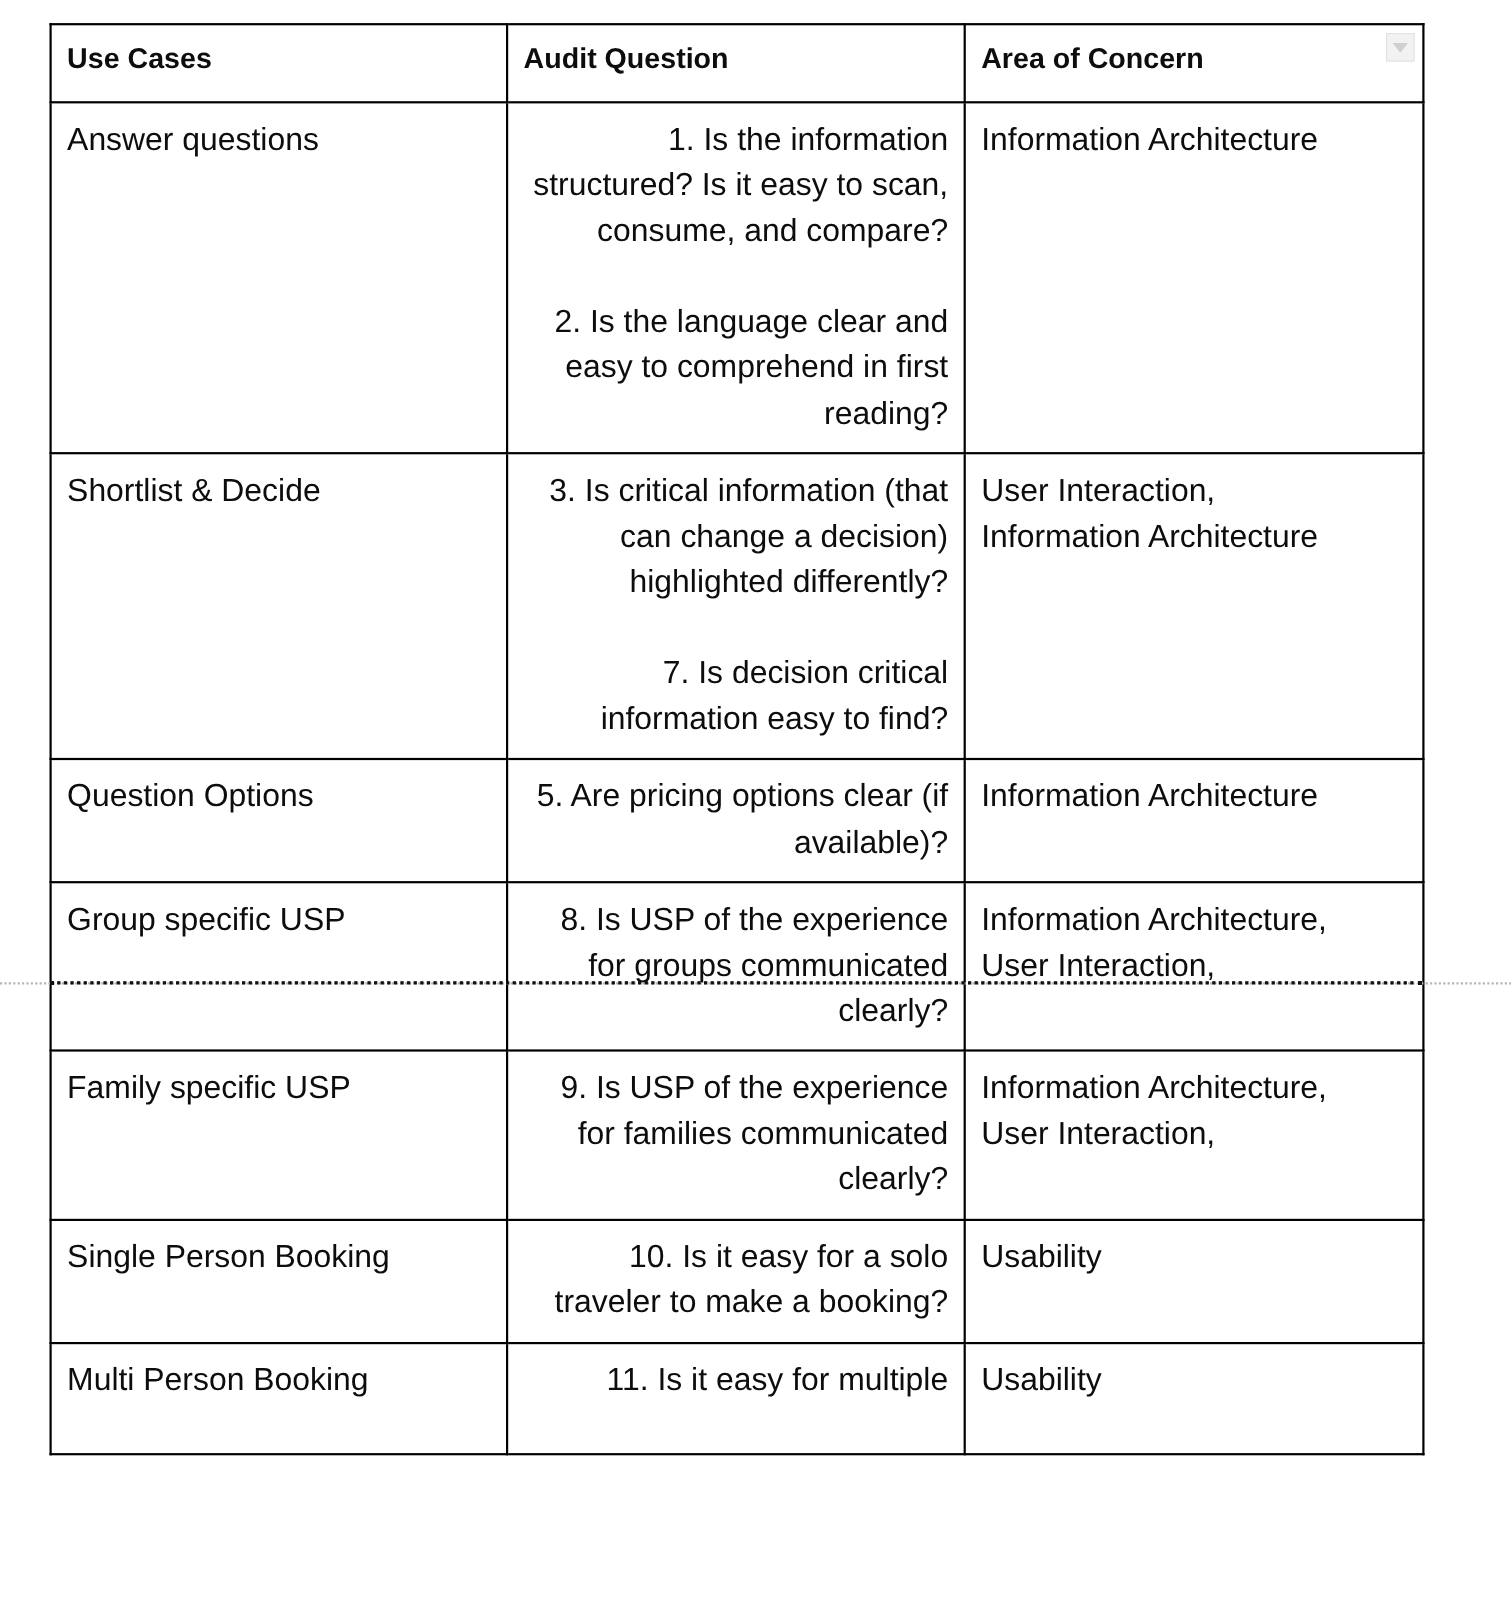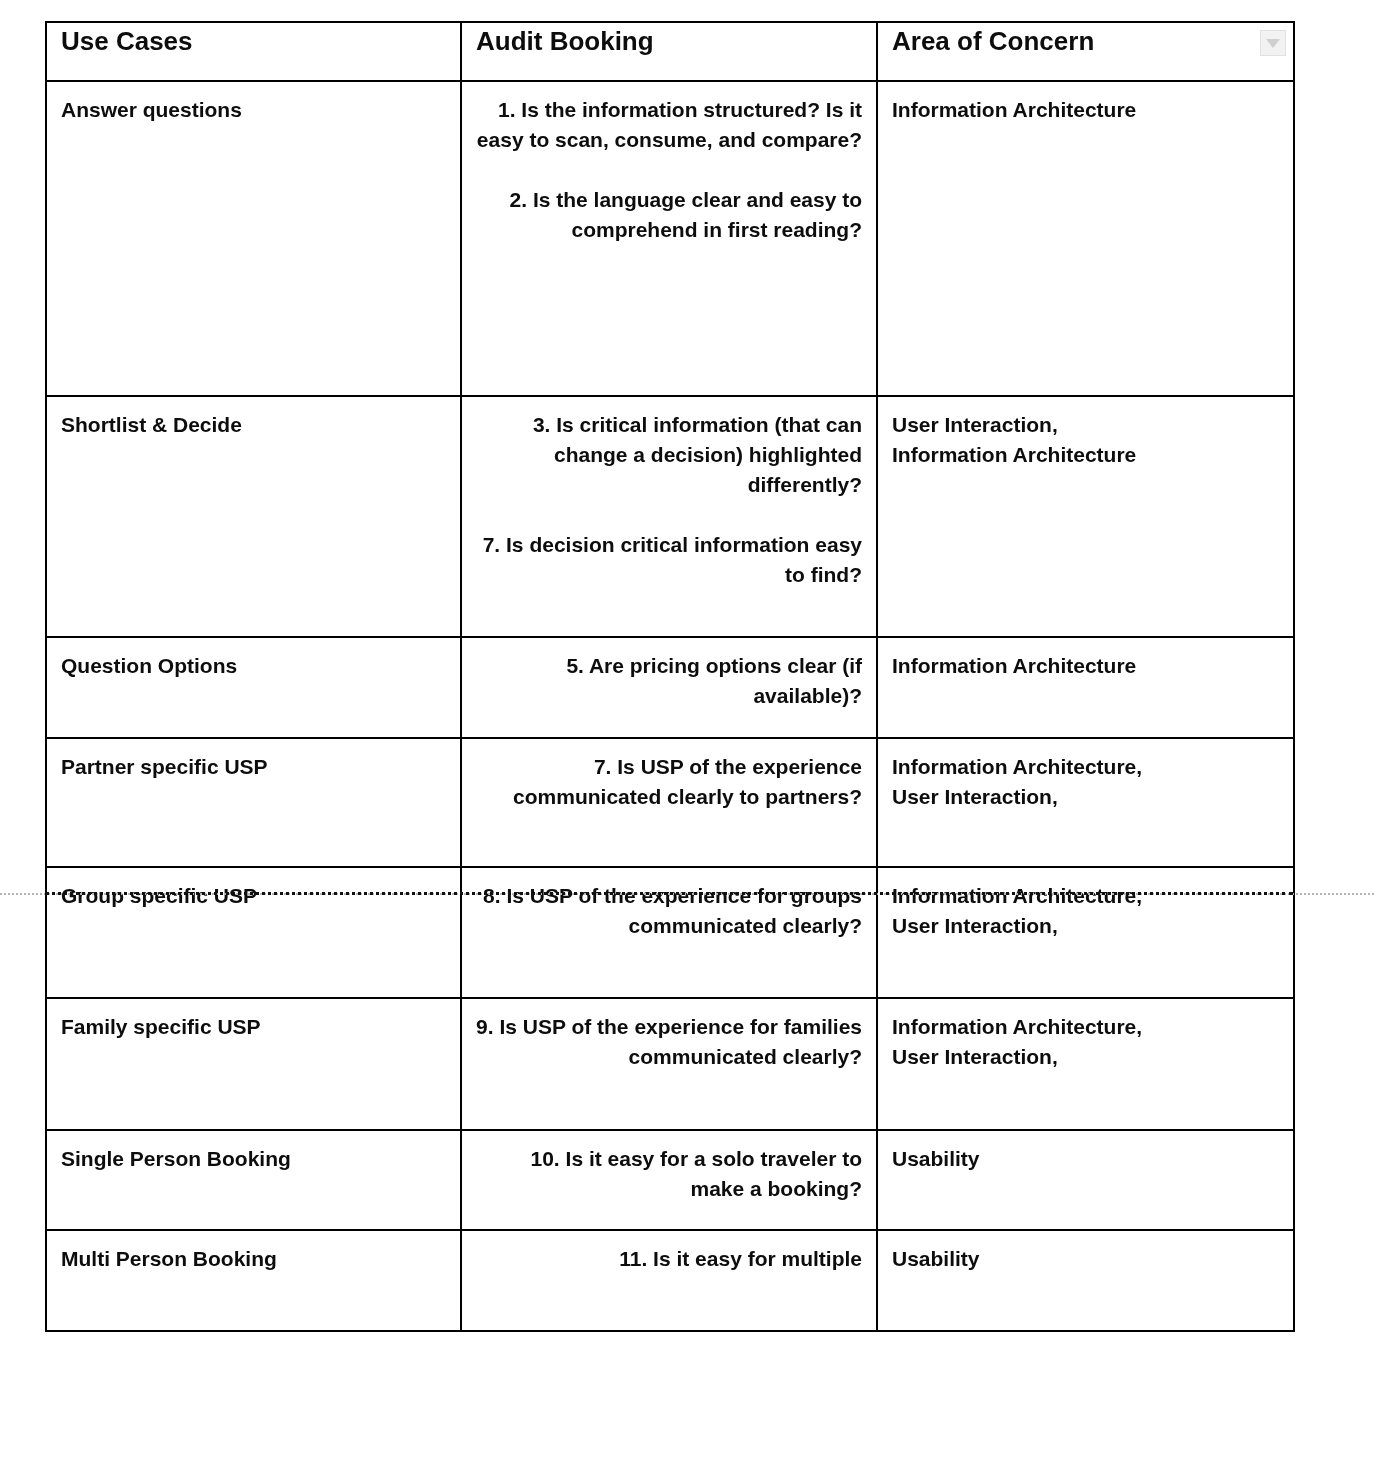--- a/index.html
+++ b/index.html
@@ -47,31 +47,31 @@
   table.audit-table col.c1 { width: 415px; }
   table.audit-table col.c2 { width: 416px; }
   table.audit-table col.c3 { width: 417px; }
 
   table.audit-table th,
   table.audit-table td {
     border: 2px solid #000000;
     vertical-align: top;
     text-align: left;
     padding: 13px 14px 14px 14px;
-    font-size: 21px;
+    font-size: 29px;
     line-height: 1.43;
-    font-weight: bold;
+    font-weight: normal;
     color: #0d0d0d;
     word-wrap: break-word;
     overflow-wrap: break-word;
   }
   table.audit-table thead th {
     font-weight: bold;
     font-size: 26px;
-    padding-top: 0;
+    padding-top: 12px;
     padding-bottom: 13px;
     height: 44px;
     position: relative;
   }
   .cell-para { margin: 0; text-align: right; }
   .cell-para + .cell-para { margin-top: 1.43em; }
 
   
   tr.r-answer td      { height: 286px; }
   tr.r-shortlist td   { height: 212px; margin-top: 12px; }
@@ -108,21 +108,21 @@
 <div class="table-wrap">
   <table class="audit-table">
     <colgroup>
       <col class="c1">
         <col class="c2">
         <col class="c3">
     </colgroup>
     <thead>
       <tr>
         <th>Use Cases</th>
-        <th>Audit Booking</th>
+        <th>Audit Question</th>
         <th>
           <span>Area of Concern</span>
           <span class="filter-chip">
             <svg width="14" height="9" viewBox="0 0 14 9" aria-hidden="true">
               <polygon points="0,0 14,0 7,9" fill="#cfcfcf"></polygon>
             </svg>
           </span>
         </th>
       </tr>
     </thead>
@@ -155,30 +155,20 @@
         <td>Question Options</td>
         <td>
           <p class="cell-para">5. Are pricing options clear (if available)?</p>
         </td>
         <td>
           <div>Information Architecture</div>
         </td>
       </tr>
 
 
-      <tr class="r-partner">
-        <td>Partner specific USP</td>
-        <td>
-          <p class="cell-para">7. Is USP of the experience communicated clearly to partners?</p>
-        </td>
-        <td>
-          <div>Information Architecture,</div>
-          <div>User Interaction,</div>
-        </td>
-      </tr>
 
       <tr class="r-group">
         <td>Group specific USP</td>
         <td>
           <p class="cell-para">8. Is USP of the experience for groups communicated clearly?</p>
         </td>
         <td>
           <div>Information Architecture,</div>
           <div>User Interaction,</div>
         </td>

